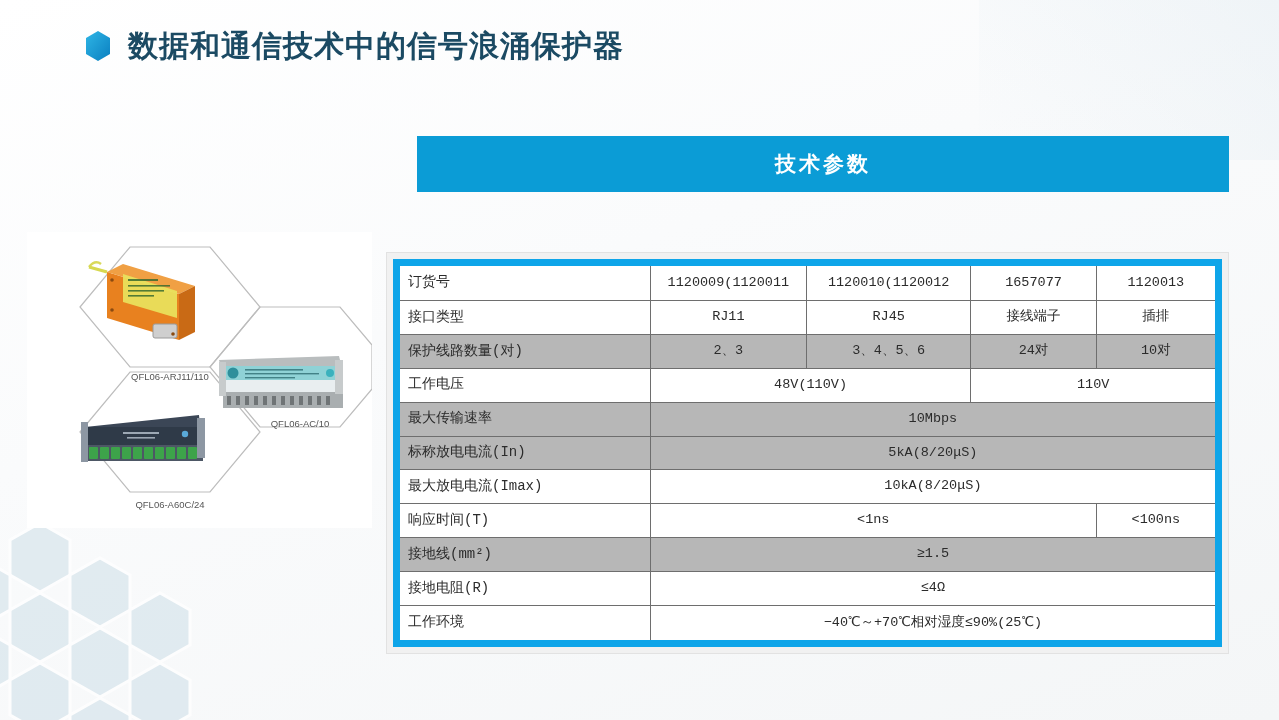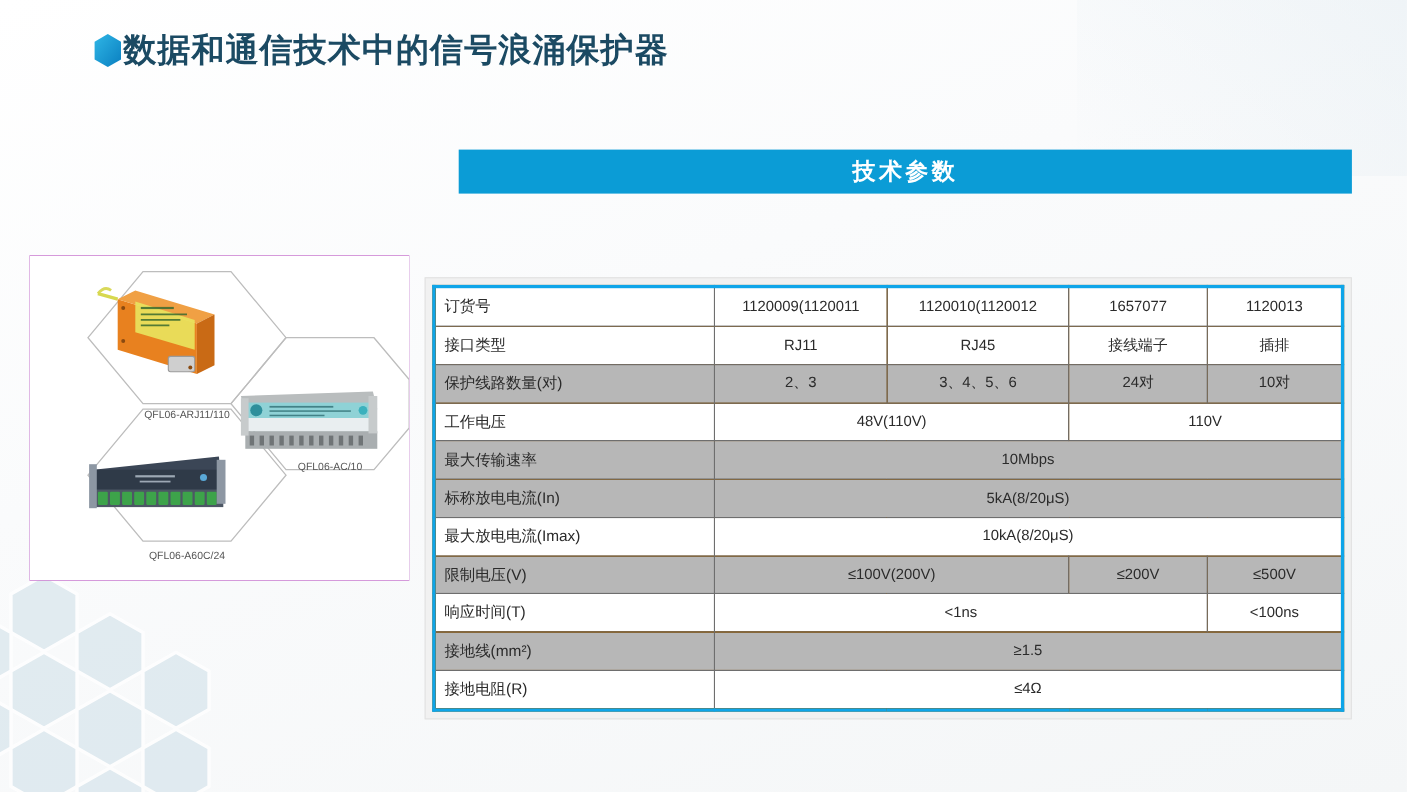--- a/index.html
+++ b/index.html
@@ -44,20 +44,21 @@
     pointer-events: none;
   }
 
   
   #title-bar {
     position: absolute;
     left: 84px;
     top: 30px;
     display: flex;
     align-items: center;
+    gap: 16px;
     z-index: 3;
   }
   .hex-bullet {
     width: 28px;
     height: 32px;
     flex: none;
     display: block;
   }
   #page-title {
     font-size: 30px;
@@ -67,21 +68,21 @@
     white-space: nowrap;
     line-height: 1;
   }
 
   
   #banner {
     position: absolute;
     left: 417px;
     top: 136px;
     width: 812px;
-    height: 40px;
+    height: 56px;
     background: #0b9cd6;
     z-index: 3;
     display: flex;
     align-items: center;
     justify-content: center;
   }
   #banner-text {
     color: #ffffff;
     font-size: 21px;
     font-weight: bold;
@@ -112,24 +113,25 @@
     border: 1px solid #e2e2e2;
     padding: 6px;
     box-sizing: border-box;
     z-index: 2;
   }
   #spec-table {
     width: 100%;
     height: 100%;
     border-collapse: collapse;
     table-layout: fixed;
-    background: #a16207;
-    border: 3px solid #0ea5e9;
+    background: #d946ef;
+    border: 7px solid #0ea5e9;
     font-size: 13.5px;
     color: #2b2b2b;
+    font-family: Liberation Mono, monospace;
   }
   #spec-table td {
     border: 1px solid #6e6e6e;
     padding: 0 8px;
     height: 24px;
     line-height: 1.1;
     overflow: hidden;
     white-space: nowrap;
     text-overflow: clip;
   }
@@ -316,34 +318,32 @@
           <td class="value-cell" colspan="4">10Mbps</td>
         </tr>
         <tr class="row-shade">
           <td class="label-cell">标称放电电流(In)</td>
           <td class="value-cell" colspan="4">5kA(8/20μS)</td>
         </tr>
         <tr class="row-plain">
           <td class="label-cell">最大放电电流(Imax)</td>
           <td class="value-cell" colspan="4">10kA(8/20μS)</td>
         </tr>
-        <tr class="row-shade">
-          <td class="label-cell">限制电压(V)</td>
-          <td class="value-cell" colspan="2">≤100V(200V)</td>
-          <td class="value-cell">≤200V</td>
-          <td class="value-cell">≤500V</td>
-        </tr>
         <tr class="row-plain">
           <td class="label-cell">响应时间(T)</td>
           <td class="value-cell" colspan="3">&lt;1ns</td>
           <td class="value-cell">&lt;100ns</td>
         </tr>
         <tr class="row-shade">
           <td class="label-cell">接地线(mm²)</td>
           <td class="value-cell" colspan="4">≥1.5</td>
         </tr>
         <tr class="row-plain">
           <td class="label-cell">接地电阻(R)</td>
           <td class="value-cell" colspan="4">≤4Ω</td>
         </tr>
+        <tr class="row-plain">
+          <td class="label-cell">工作环境</td>
+          <td class="value-cell" colspan="4">−40℃～+70℃相对湿度≤90%(25℃)</td>
+        </tr>
       </tbody>
   </table>
 </div>
 
 </body></html>

